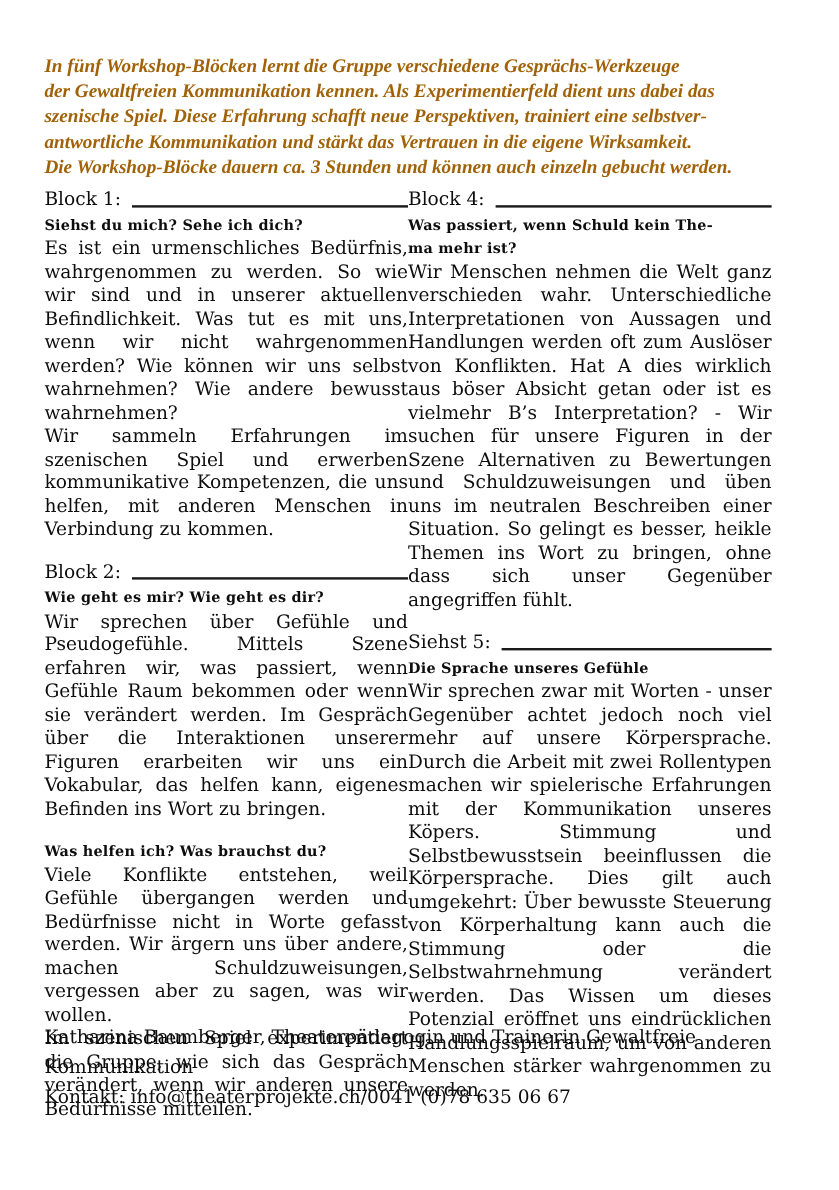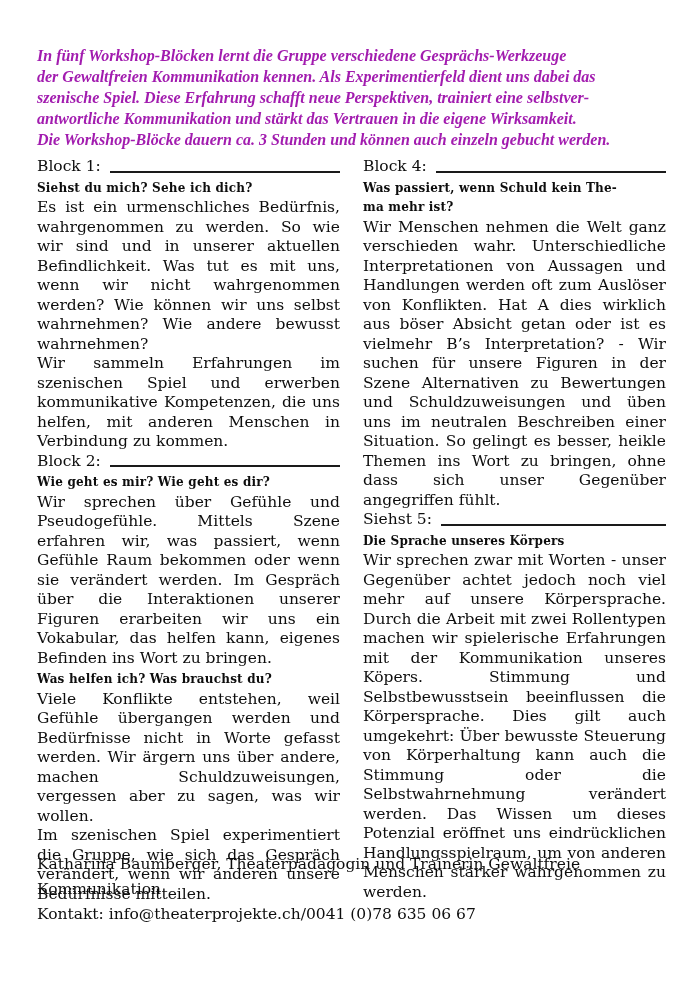--- a/index.html
+++ b/index.html
@@ -20,33 +20,32 @@
   }
   .intro {
     margin: 0;
     width: 650px;
     font-family: "Liberation Serif", serif;
     font-weight: bold;
     font-style: italic;
     font-size: 16px;
     line-height: 21px;
     white-space: pre-line;
-    color: #a21caf;
+    color: #a16207;
   }
   .columns {
     display: flex;
-    gap: 23px;
     margin-top: 7px;
   }
   .col {
     width: 303px;
     flex: 0 0 303px;
   }
   .block { margin: 0; }
-  .block + .block { }
+  .block + .block { margin-top: 16px; }
   .block-label-row {
     display: flex;
     align-items: flex-end;
     font-size: 15.5px;
     line-height: 19.5px;
   }
   .block-label-row .rule {
     flex: 1;
     height: 0;
     border-bottom: 2px solid #1a1a1a;
@@ -129,21 +128,21 @@
         <h2 class="block-title">Was passiert, wenn Schuld kein The-
 ma mehr ist?</h2>
         <p class="block-body">Wir Menschen nehmen die Welt ganz verschieden wahr. Unterschiedliche Interpretationen von Aussagen und Handlungen werden oft zum Auslöser von Konflikten. Hat A dies wirklich aus böser Absicht getan oder ist es vielmehr B’s Interpretation? - Wir suchen für unsere Figuren in der Szene Alternativen zu Bewertungen und Schuldzuweisungen und üben uns im neutralen Beschreiben einer Situation. So gelingt es besser, heikle Themen ins Wort zu bringen, ohne dass sich unser Gegenüber angegriffen fühlt.</p>
       </section>
 
       <section class="block">
         <div class="block-label-row">
           <span>Siehst 5:</span>
           <span class="rule"></span>
         </div>
-        <h2 class="block-title">Die Sprache unseres Körpers</h2>
+        <h2 class="block-title">Die Sprache unseres Gefühle</h2>
         <p class="block-body">Wir sprechen zwar mit Worten - unser Gegenüber achtet jedoch noch viel mehr auf unsere Körpersprache. Durch die Arbeit mit zwei Rollentypen machen wir spielerische Erfahrungen mit der Kommunikation unseres Köpers. Stimmung und Selbstbewusstsein beeinflussen die Körpersprache. Dies gilt auch umgekehrt: Über bewusste Steuerung von Körperhaltung kann auch die Stimmung oder die Selbstwahrnehmung verändert werden. Das Wissen um dieses Potenzial eröffnet uns eindrücklichen Handlungsspielraum, um von anderen Menschen stärker wahrgenommen zu werden.</p>
       </section>
 
     </div>
 
   </div>
 
   <div class="footer">
     <div>Katharina Baumberger, Theaterpädagogin und Trainerin Gewaltfreie Kommunikation</div>
     <div>Kontakt: info@theaterprojekte.ch/0041 (0)78 635 06 67</div>

